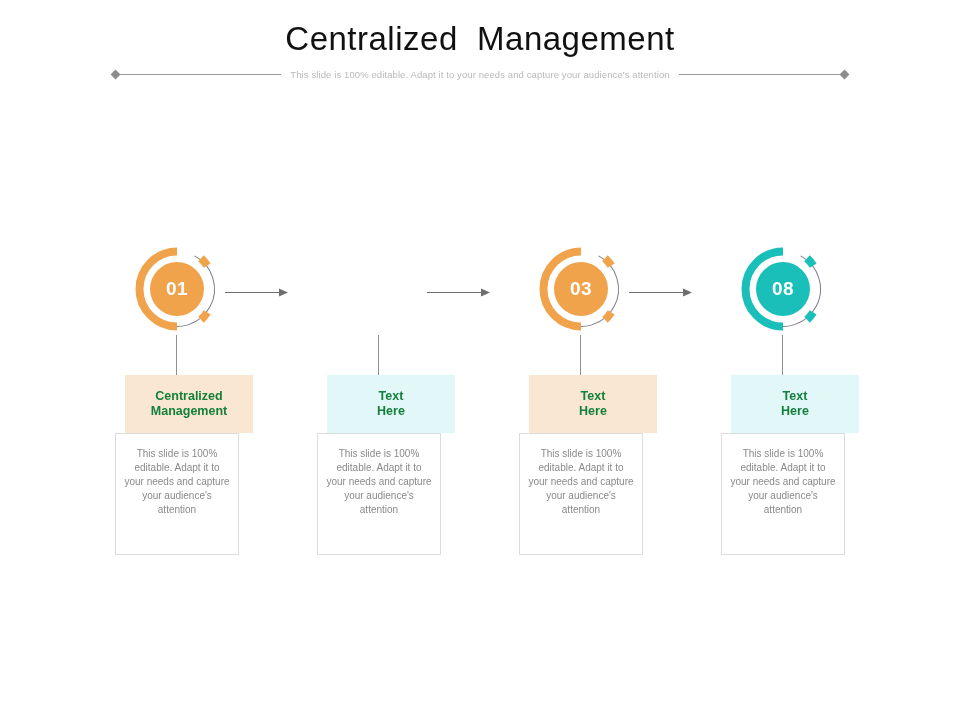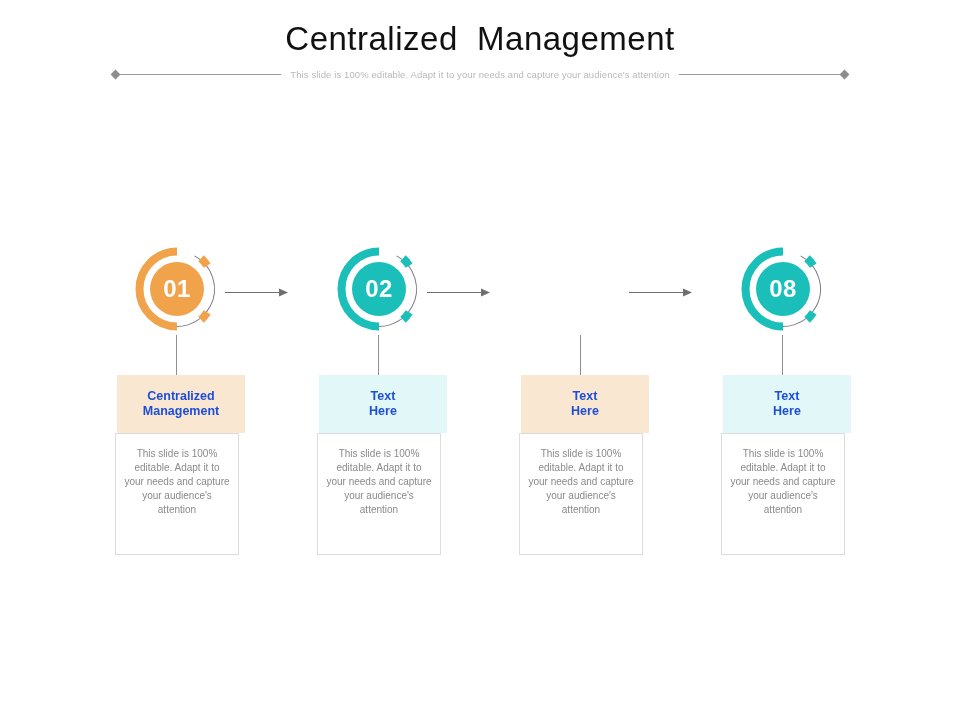--- a/index.html
+++ b/index.html
@@ -108,21 +108,21 @@
   }
   .badge-num {
     position: absolute;
     left: 0;
     top: 0;
     width: 92px;
     height: 92px;
     display: flex;
     align-items: center;
     justify-content: center;
-    font-size: 24px;
+    font-size: 19px;
     font-weight: 700;
     color: #ffffff;
     letter-spacing: 0.5px;
     z-index: 5;
     pointer-events: none;
   }
 
   
   .arrow {
     position: absolute;
@@ -138,32 +138,32 @@
     left: 63px;
     top: 92px;
     width: 1px;
     height: 43px;
     background: #8f8f8f;
   }
 
   
   .title-card {
     position: absolute;
-    left: 4px;
+    left: 12px;
     top: 132px;
     width: 128px;
     height: 58px;
     box-sizing: border-box;
     display: flex;
     align-items: center;
     justify-content: center;
     text-align: center;
     font-size: 12.5px;
     font-weight: 700;
-    color: #1d4ed8;
+    color: #15803d;
     line-height: 15px;
     z-index: 3;
   }
   .title-card.tint-orange { background: #fae7d2; }
   .title-card.tint-teal   { background: #e2f7f8; }
 
   
   .body-card {
     position: absolute;
     left: 2px;
@@ -216,43 +216,43 @@
         </svg>
       </div>
       <div class="stem"></div>
       <div class="title-card tint-orange" style="white-space: pre-line;">Centralized
 Management</div>
       <div class="body-card">This slide is 100% editable. Adapt it to your needs and capture your audience's attention</div>
     </div>
 
     <div class="col col-1">
       <div class="badge-wrap">
-        <div class="badge">
-          <svg viewBox="0 0 92 92">
-            <circle cx="46" cy="46" r="37.5" fill="none" stroke="#7b7b86" stroke-width="1" stroke-dasharray="160 76" transform="rotate(-62 46 46)"></circle>
-            <path d="M 46 8.5 A 37.5 37.5 0 1 0 46 83.5" fill="none" stroke="#19bfb8" stroke-width="8" stroke-linecap="butt"></path>
-            <path d="M 70 15.2 A 37.5 37.5 0 0 1 76.2 22.6" fill="none" stroke="#19bfb8" stroke-width="8" stroke-linecap="butt"></path>
-            <path d="M 76.2 69.4 A 37.5 37.5 0 0 1 70 76.8" fill="none" stroke="#19bfb8" stroke-width="8" stroke-linecap="butt"></path>
-            <circle cx="46" cy="46" r="27" fill="#19bfb8"></circle>
-          </svg>
-          <div class="badge-num">02</div>
-        </div>
         <svg class="arrow" viewBox="0 0 64 9">
           <line x1="0" y1="4.5" x2="54" y2="4.5" stroke="#6f6f6f" stroke-width="1.2"></line>
           <polygon points="54,0.5 63,4.5 54,8.5" fill="#6f6f6f"></polygon>
         </svg>
       </div>
       <div class="stem"></div>
       <div class="title-card tint-teal" style="white-space: pre-line;">Text
 Here</div>
       <div class="body-card">This slide is 100% editable. Adapt it to your needs and capture your audience's attention</div>
     </div>
 
     <div class="col col-2">
       <div class="badge-wrap">
+        <div class="badge">
+          <svg viewBox="0 0 92 92">
+            <circle cx="46" cy="46" r="37.5" fill="none" stroke="#7b7b86" stroke-width="1" stroke-dasharray="160 76" transform="rotate(-62 46 46)"></circle>
+            <path d="M 46 8.5 A 37.5 37.5 0 1 0 46 83.5" fill="none" stroke="#f0a34b" stroke-width="8" stroke-linecap="butt"></path>
+            <path d="M 70 15.2 A 37.5 37.5 0 0 1 76.2 22.6" fill="none" stroke="#f0a34b" stroke-width="8" stroke-linecap="butt"></path>
+            <path d="M 76.2 69.4 A 37.5 37.5 0 0 1 70 76.8" fill="none" stroke="#f0a34b" stroke-width="8" stroke-linecap="butt"></path>
+            <circle cx="46" cy="46" r="27" fill="#f0a34b"></circle>
+          </svg>
+          <div class="badge-num">03</div>
+        </div>
         <svg class="arrow" viewBox="0 0 64 9">
           <line x1="0" y1="4.5" x2="54" y2="4.5" stroke="#6f6f6f" stroke-width="1.2"></line>
           <polygon points="54,0.5 63,4.5 54,8.5" fill="#6f6f6f"></polygon>
         </svg>
       </div>
       <div class="stem"></div>
       <div class="title-card tint-orange" style="white-space: pre-line;">Text
 Here</div>
       <div class="body-card">This slide is 100% editable. Adapt it to your needs and capture your audience's attention</div>
     </div>

